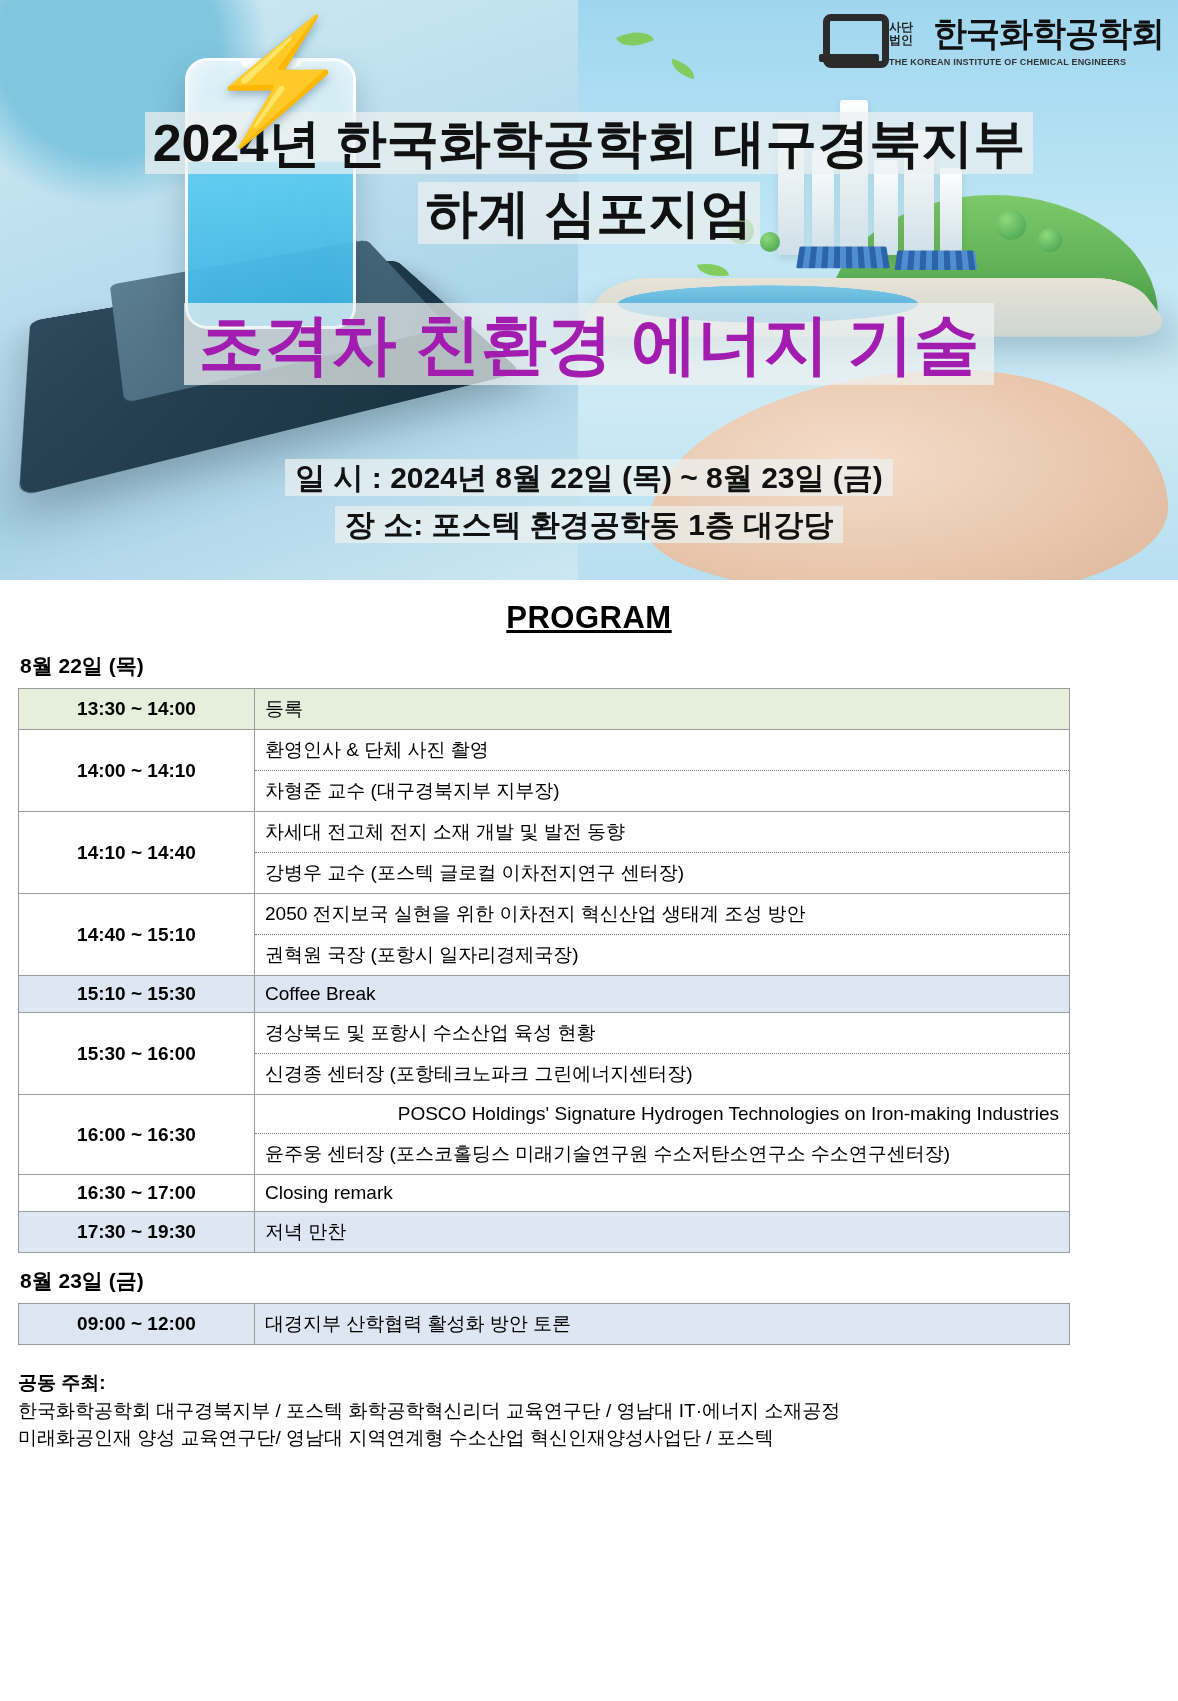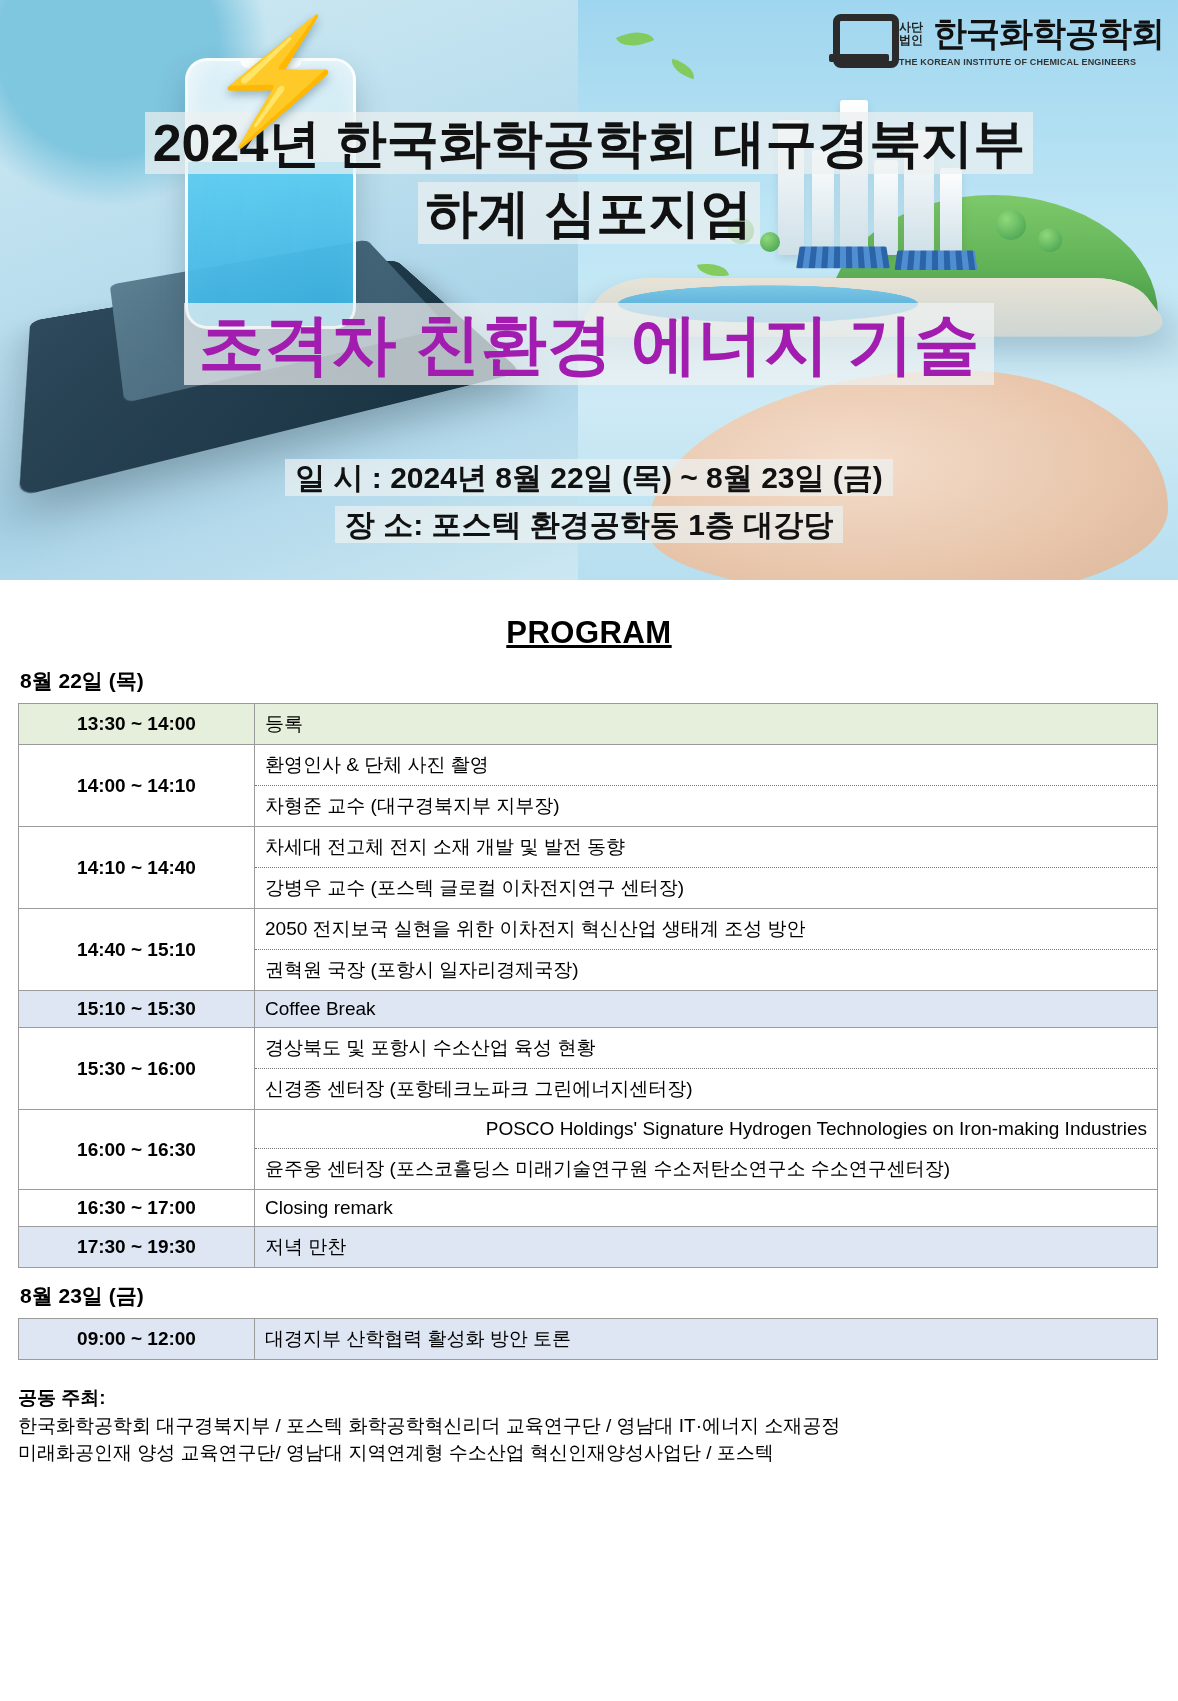--- a/index.html
+++ b/index.html
@@ -124,27 +124,27 @@
     position:absolute;left:4px;top:4px;width:52px;height:40px;border:7px solid #2b2b2b;border-radius:8px;
   }
   .logo-mark .bar{
     position:absolute;left:0;top:44px;width:60px;height:8px;background:#2b2b2b;border-radius:2px;
   }
   .logo-sub{font-size:12px;font-weight:bold;color:#222;line-height:1.1;text-align:left;}
   .logo-kr{font-size:34px;font-weight:bold;color:#111;letter-spacing:-1px;}
   .logo-en{font-size:9px;font-weight:bold;color:#333;letter-spacing:.2px;}
 
   
-  .program-wrap{padding:31px 18px 10px 18px;}
+  .program-wrap{padding:16px 18px 10px 18px;}
   .program-title{
     text-align:center;font-size:31px;font-weight:bold;text-decoration:underline;
     letter-spacing:.5px;margin:4px 0 16px 0;
   }
   .day-head{font-size:21px;font-weight:bold;margin:0 0 8px 2px;}
-  table.sched{border-collapse:collapse;width:1140px;table-layout:fixed;}
+  table.sched{border-collapse:collapse;width:1052px;table-layout:fixed;}
   table.sched td{
     border:1px solid #9b9b9b;
     padding:7px 10px;
     font-size:19px;
     vertical-align:middle;
   }
   td.time{
     width:215px;text-align:center;font-weight:bold;font-size:19px;white-space:nowrap;
   }
   .row-green td{background:#e5efdc;}
@@ -201,21 +201,21 @@
 
       <div class="hand"></div>
     </div>
 
     <div class="logo">
       <div class="logo-mark">
         <div class="ring"></div>
         <div class="bar"></div>
       </div>
       <div style="display:flex;flex-direction:column;align-items:flex-start;">
-        <div style="display:flex;align-items:center;gap:10px;justify-content:space-between;">
+        <div style="display:flex;align-items:center;gap:20px;justify-content:space-between;">
           <div class="logo-sub">
             <div>사단</div>
             <div>법인</div>
           </div>
           <div class="logo-kr">한국화학공학회</div>
         </div>
         <div class="logo-en">THE KOREAN INSTITUTE OF CHEMICAL ENGINEERS</div>
       </div>
     </div>
 

